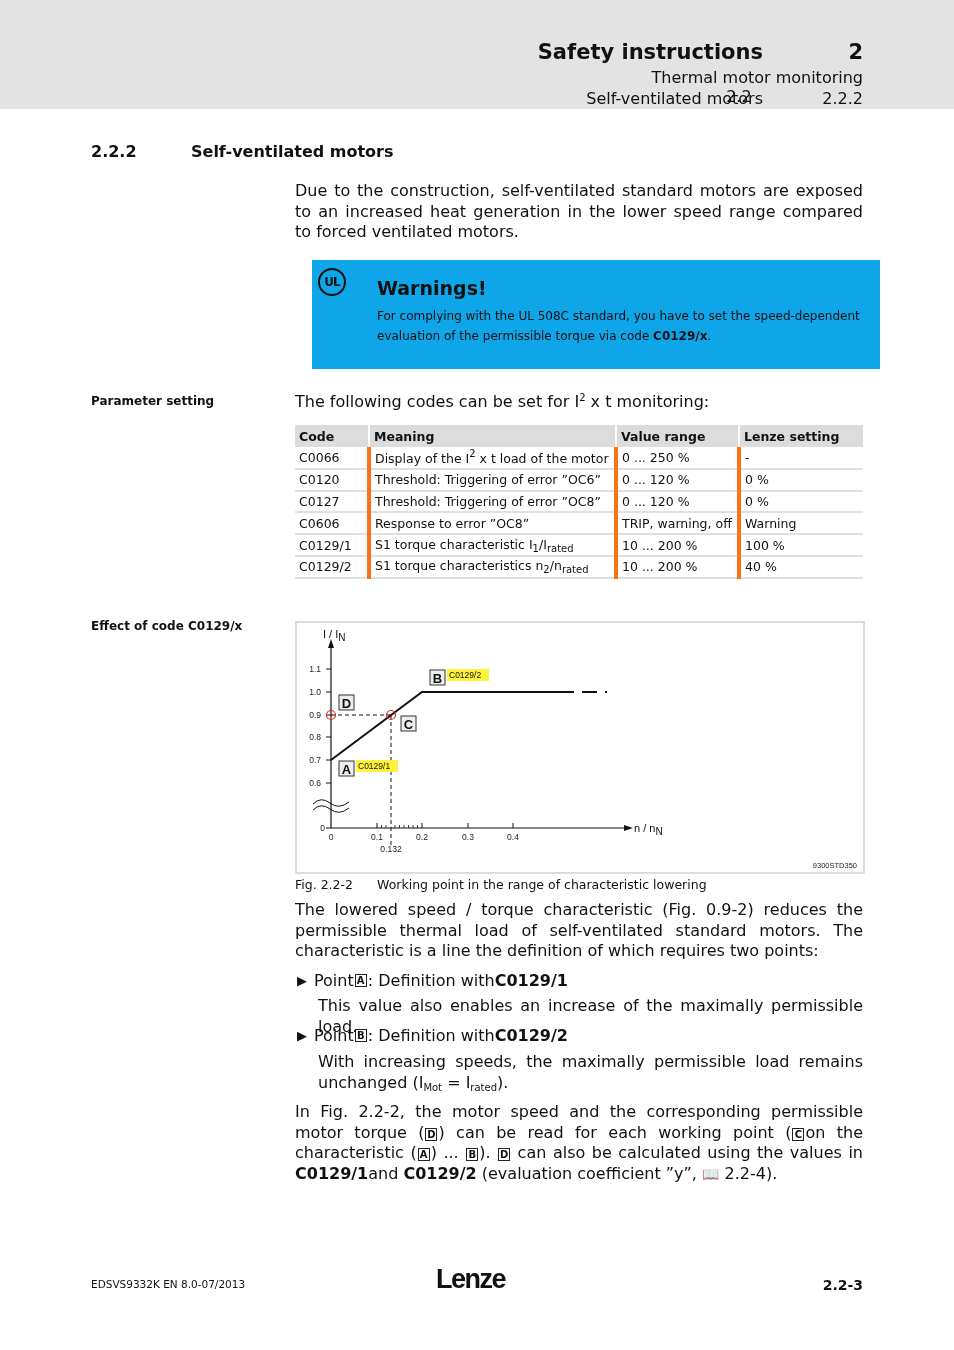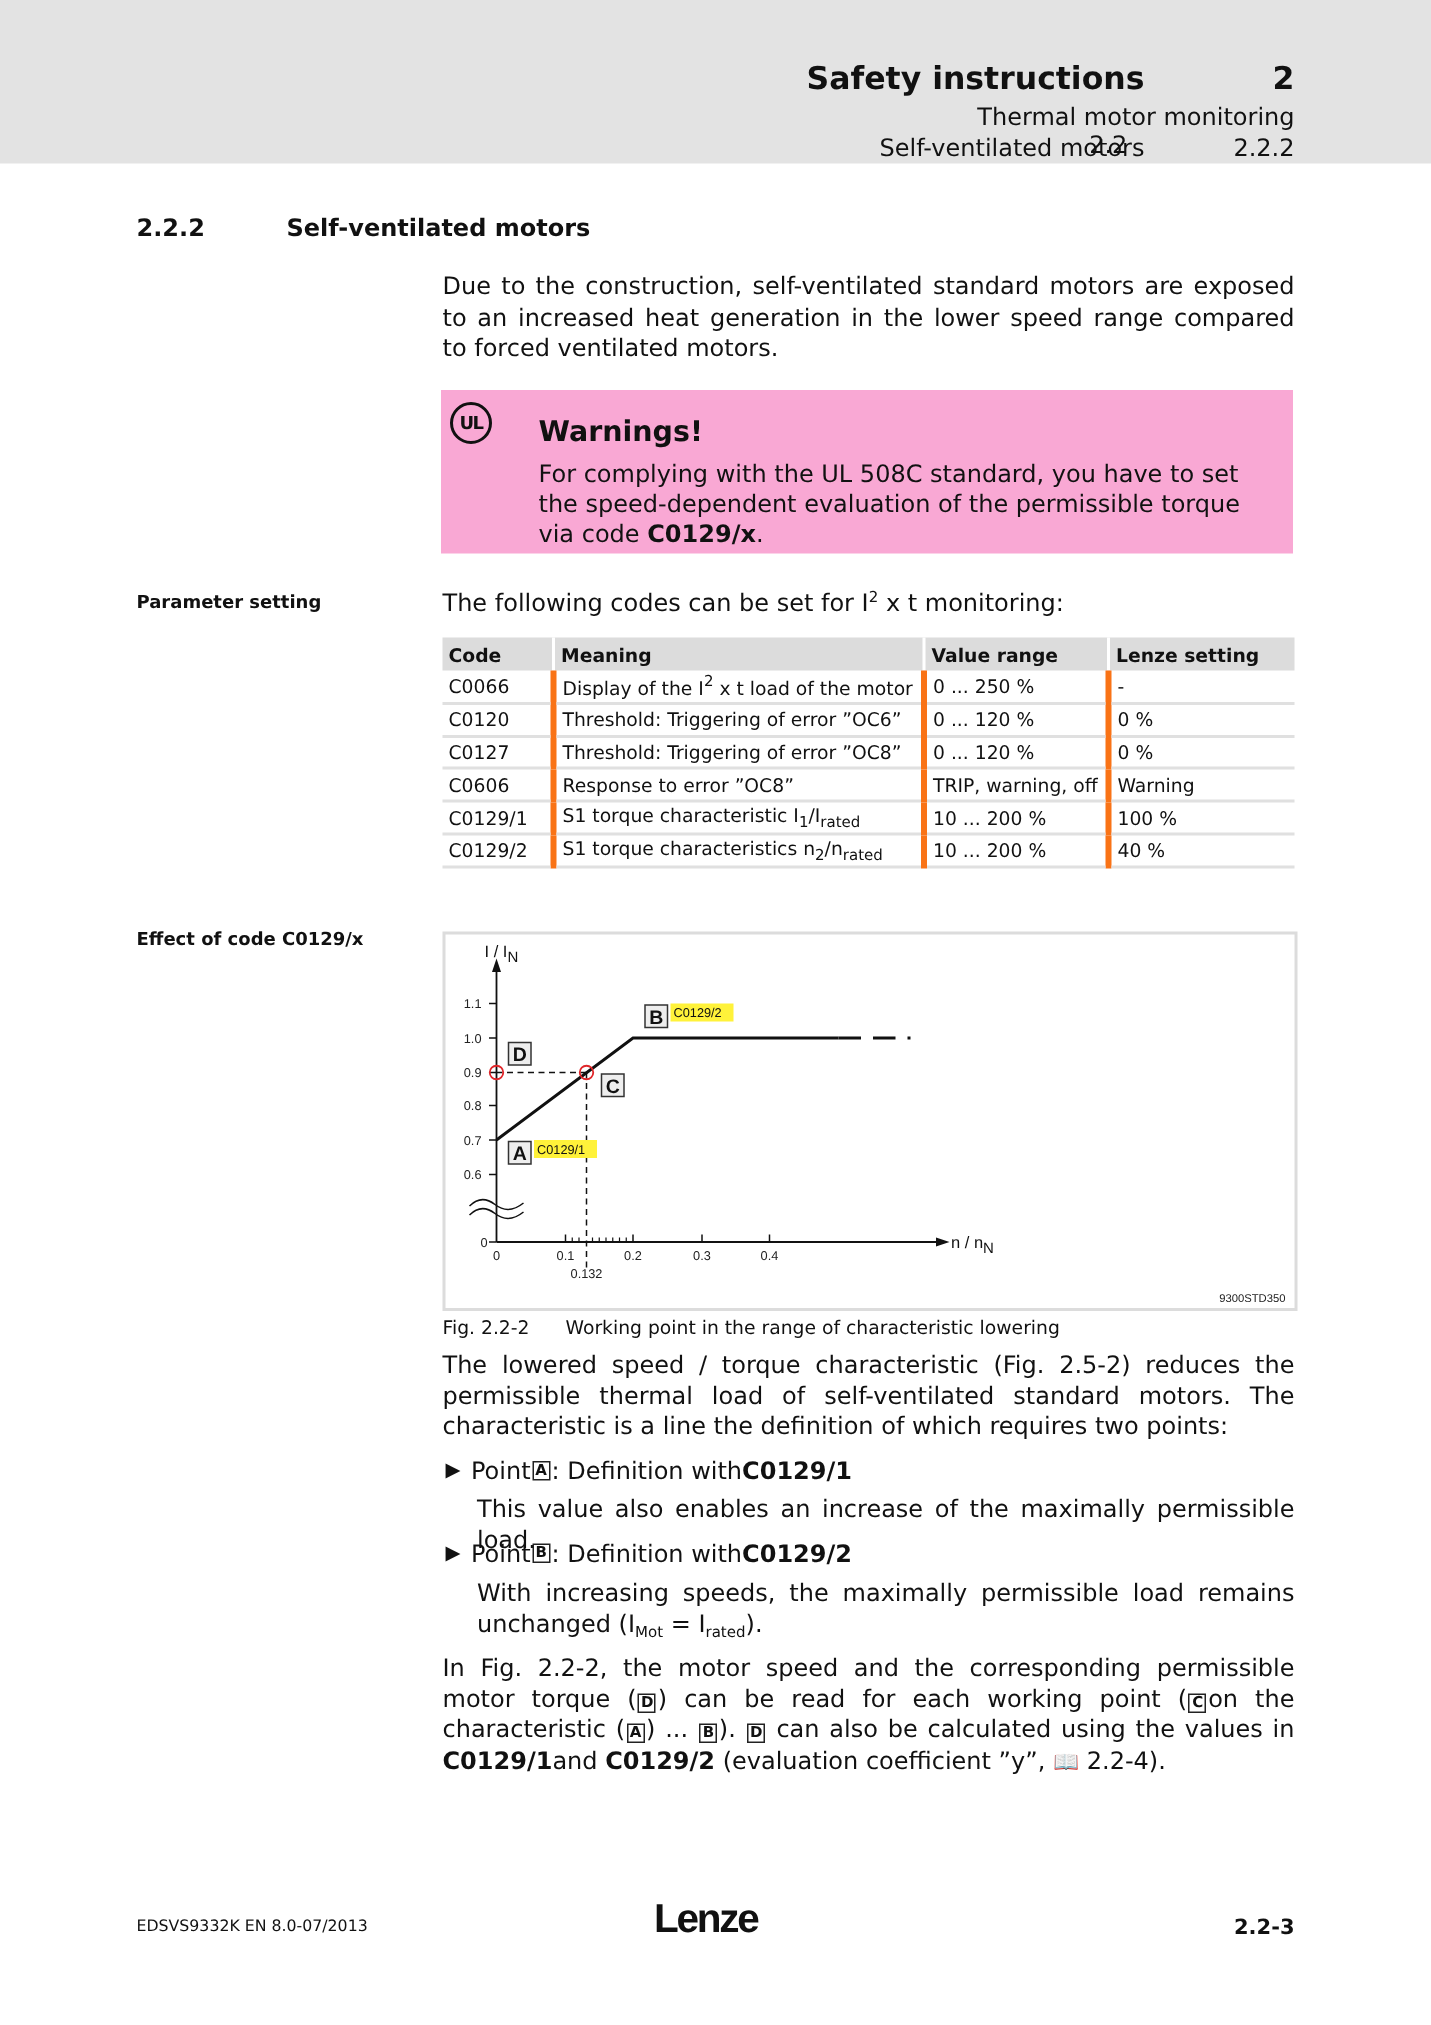--- a/index.html
+++ b/index.html
@@ -13,24 +13,24 @@
   .hdr-main { top: 40px; font-size: 21px; font-weight: bold; }
   .hdr-sub1 { top: 68px; font-size: 16px; flex-direction: column; }
   .hdr-sub2 { top: 89px; font-size: 16px; }
 
   .section-title { position: absolute; top: 142px; left: 91px; font-size: 16px; font-weight: bold; display: flex; }
   .section-title .num { width: 100px; }
 
   .body-text { position: absolute; left: 295px; width: 568px; font-size: 16px; line-height: 20.5px; text-align: justify; }
   .intro { top: 181px; }
 
-  .warn-box { position: absolute; left: 294px; top: 260px; width: 568px; height: 109px; background: #f9a8d4; }
+  .warn-box { position: absolute; left: 312px; top: 260px; width: 568px; height: 109px; background: #0ea5e9; }
   .ul-icon { position: absolute; left: 6px; top: 8px; width: 28px; height: 28px; border: 2px solid #111; border-radius: 50%; font-size: 12px; font-weight: bold; display: flex; align-items: center; justify-content: center; letter-spacing: -1px; }
   .warn-title { position: absolute; left: 65px; top: 17px; font-size: 19px; font-weight: bold; }
-  .warn-text { position: absolute; left: 65px; top: 46px; width: 495px; font-size: 16px; line-height: 20px; }
+  .warn-text { position: absolute; left: 65px; top: 46px; width: 495px; font-size: 12px; line-height: 20px; }
 
   .side-label { position: absolute; left: 91px; font-size: 12px; font-weight: bold; }
   .lbl-param { top: 394px; }
   .lbl-effect { top: 619px; }
 
   .codes-intro { position: absolute; left: 295px; top: 392px; font-size: 16px; }
   sup { font-size: 10px; vertical-align: 6px; }
   sub { font-size: 10px; vertical-align: -3px; }
 
   table.codes { position: absolute; left: 295px; top: 425px; width: 568px; border-collapse: collapse; font-size: 12.5px; }
@@ -236,21 +236,21 @@
     </g>
     <text x="560" y="245" font-size="7.5" fill="#222" text-anchor="end">9300STD350</text>
   </svg>
 </div>
 
 <div class="fig-caption">
   <span class="fnum">Fig. 2.2-2</span>
   <span>Working point in the range of characteristic lowering</span>
 </div>
 
-<p class="body-text p1">The lowered speed / torque characteristic (Fig. 2.5-2) reduces the permissible thermal load of self-ventilated standard motors. The characteristic is a line the definition of which requires two points:</p>
+<p class="body-text p1">The lowered speed / torque characteristic (Fig. 0.9-2) reduces the permissible thermal load of self-ventilated standard motors. The characteristic is a line the definition of which requires two points:</p>
 
 <div class="bullet b1">
   <span class="tri">▶</span>
   <span>Point </span>
     <span class="boxlet">A</span>
     <span>: Definition with </span>
     <b>C0129/1</b>
 </div>
 <p class="bsub bs1">This value also enables an increase of the maximally permissible load.</p>
 

